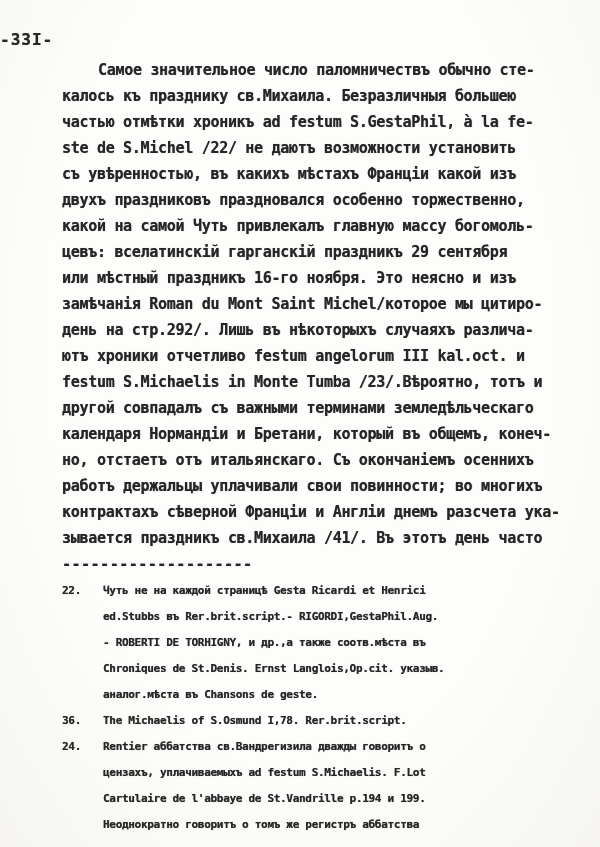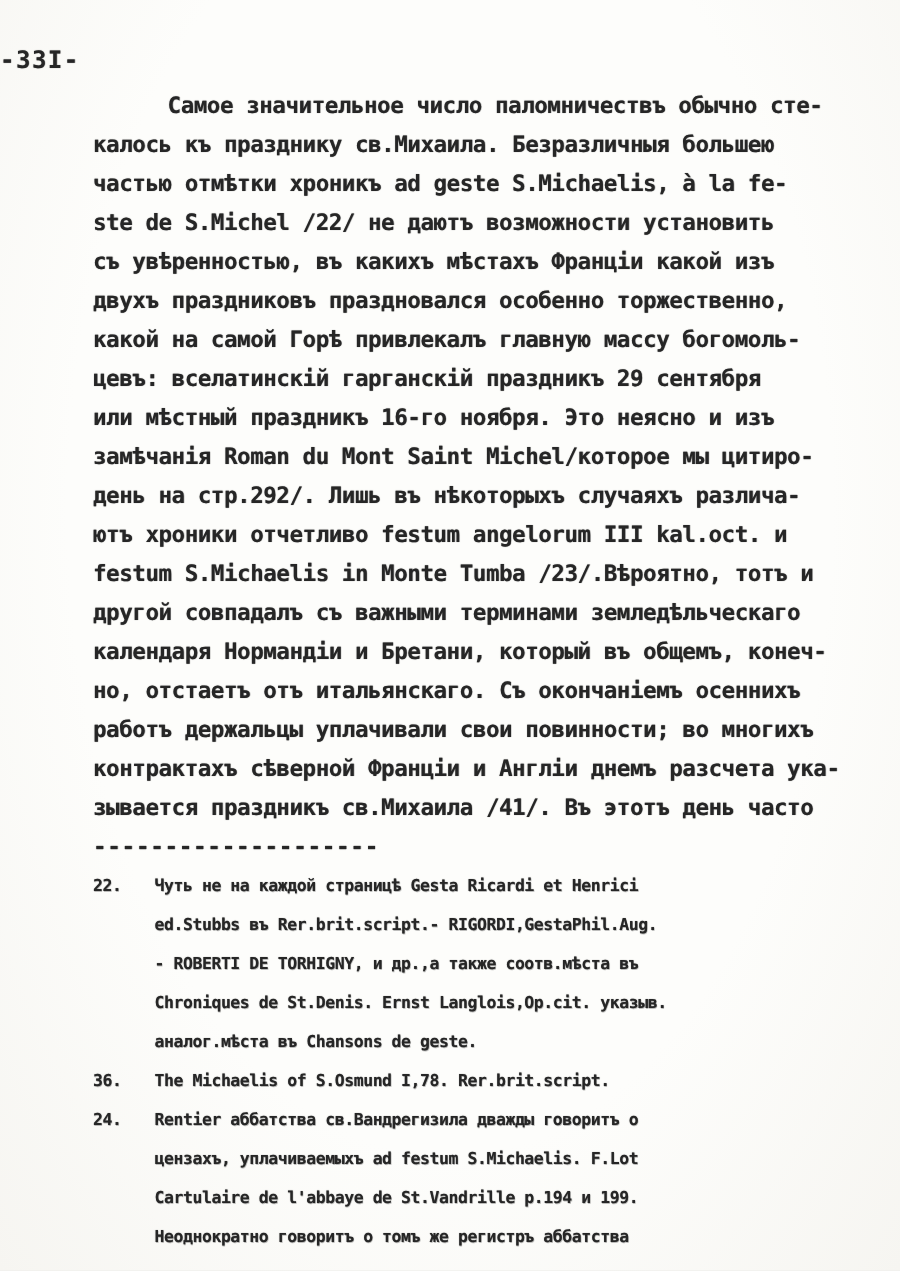--- a/index.html
+++ b/index.html
@@ -21,21 +21,21 @@
     position:absolute;top:30px;left:0;right:44px;
     font-size:16px;letter-spacing:1px;
   }
   .body-text{
     position:absolute;top:57px;left:62px;width:500px;
   }
   .line{
     font-size:15px;line-height:26px;letter-spacing:-0.3px;
     white-space:nowrap;
   }
-  .line.indent{ padding-left:36px;text-align:center; }
+  .line.indent{ padding-left:36px; }
   .fn-separator{
     font-size:15px;line-height:24px;letter-spacing:0.5px;
     margin-top:1px;
   }
   .footnotes{ margin-top:2px; }
   .footnote{ position:relative; }
   .fn-line{
     font-size:11px;line-height:26px;letter-spacing:-0.3px;
     padding-left:41px;white-space:nowrap;
   }
@@ -47,25 +47,25 @@
 
 <div class="page">
 
   <div class="page-number ink">-33I-</div>
 
   <div class="body-text">
 
     <div class="paragraph ink">
       <div class="line indent">Самое значительное число паломничествъ обычно сте-</div>
       <div class="line">калось къ празднику св.Михаила. Безразличныя большею</div>
-      <div class="line">частью отмѣтки хроникъ ad geste S.Michaelis, à la fe-</div>
+      <div class="line">частью отмѣтки хроникъ ad festum S.GestaPhil, à la fe-</div>
       <div class="line">ste de S.Michel /22/ не даютъ возможности установить</div>
       <div class="line">съ увѣренностью, въ какихъ мѣстахъ Франціи какой изъ</div>
       <div class="line">двухъ праздниковъ праздновался особенно торжественно,</div>
-      <div class="line">какой на самой Горѣ привлекалъ главную массу богомоль-</div>
+      <div class="line">какой на самой Чуть привлекалъ главную массу богомоль-</div>
       <div class="line">цевъ: вселатинскій гарганскій праздникъ 29 сентября</div>
       <div class="line">или мѣстный праздникъ 16-го ноября. Это неясно и изъ</div>
       <div class="line">замѣчанія Roman du Mont Saint Michel/которое мы цитиро-</div>
       <div class="line">день на стр.292/. Лишь въ нѣкоторыхъ случаяхъ различа-</div>
       <div class="line">ютъ хроники отчетливо festum angelorum III kal.oct. и</div>
       <div class="line">festum S.Michaelis in Monte Tumba /23/.Вѣроятно, тотъ и</div>
       <div class="line">другой совпадалъ съ важными терминами земледѣльческаго</div>
       <div class="line">календаря Нормандіи и Бретани, который въ общемъ, конеч-</div>
       <div class="line">но, отстаетъ отъ итальянскаго. Съ окончаніемъ осеннихъ</div>
       <div class="line">работъ держальцы уплачивали свои повинности; во многихъ</div>

